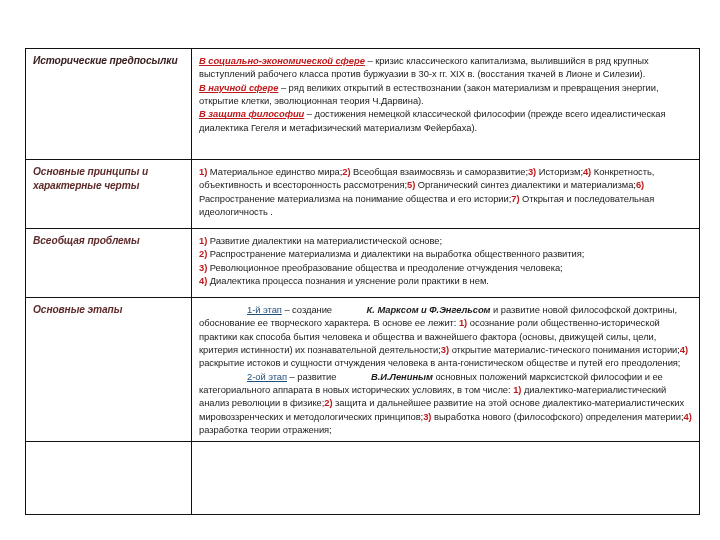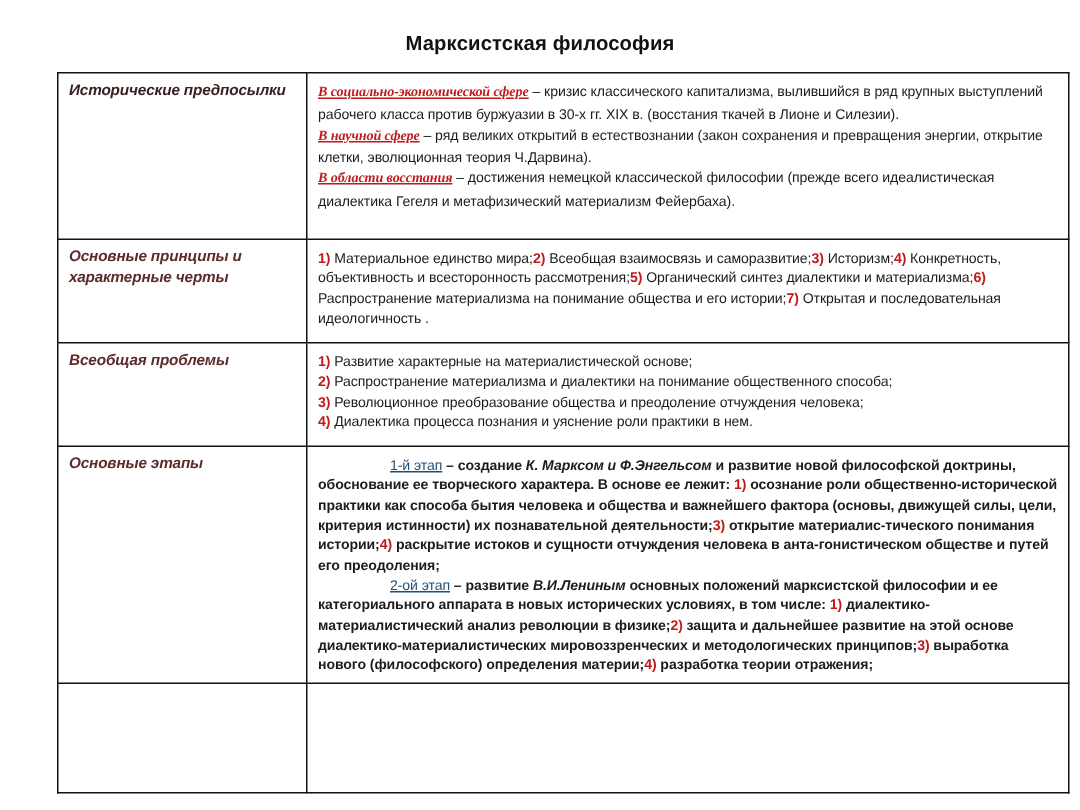--- a/index.html
+++ b/index.html
@@ -25,21 +25,21 @@
     font-size: 13.5px;
     font-weight: bold;
     color: #121212;
     letter-spacing: 0.1px;
     padding-top: 22px;
     padding-bottom: 4px;
     line-height: 1.1;
   }
   .table-wrap {
     position: absolute;
-    left: 38px;
+    left: 25px;
     top: 48px;
     width: 675px;
   }
   table.matrix {
     width: 675px;
     border-collapse: collapse;
     table-layout: fixed;
     border: 1.4px solid #111111;
   }
   table.matrix td {
@@ -71,84 +71,83 @@
   }
   .para {
     margin: 0 0 0 0;
     text-align: left;
   }
   .hdr-red {
     color: #c0191b;
     font-style: italic;
     font-weight: bold;
     text-decoration: underline;
-    font-family: Liberation Serif, serif;
   }
   .stage-link {
     color: #1f4e79;
     text-decoration: underline;
     font-weight: normal;
     margin-left: 48px;
   }
   .num {
     color: #c0191b;
     font-weight: bold;
   }
   .bi {
     font-weight: bold;
     font-style: italic;
+    margin-left: 32px;
   }
   .b {
-    font-weight: bold;
+    font-weight: normal;
   }
   tr.spacer-row td {
     height: 62px;
   }
   .r1 td { height: 100px; }
   .r2 td { height: 58px; }
   .r3 td { height: 58px; }
 </style>
 </head>
 <body>
 
 <div class="page">
 
-  <div class="page-title">Марксистская философия</div>
 
   <div class="table-wrap">
     <table class="matrix">
       <tbody>
 
         <tr class="r1">
           <td class="label-cell">
             <div class="row-label dark">Исторические предпосылки</div>
           </td>
           <td class="content-cell">
             <p class="para"><span class="hdr-red">В социально-экономической сфере</span><span> – кризис классического капитализма, вылившийся в ряд крупных выступлений рабочего класса против буржуазии в 30-х гг. XIX в. (восстания ткачей в Лионе и Силезии).</span></p>
-            <p class="para"><span class="hdr-red">В научной сфере</span><span> – ряд великих открытий в естествознании (закон сохранения и превращения энергии, открытие клетки, эволюционная теория Ч.Дарвина).</span></p>
-            <p class="para"><span class="hdr-red">В области восстания</span><span> – достижения немецкой классической философии (прежде всего идеалистическая диалектика Гегеля и метафизический материализм Фейербаха).</span></p>
+            <p class="para"><span class="hdr-red">В научной сфере</span><span> – ряд великих открытий в естествознании (закон материализм и превращения энергии, открытие клетки, эволюционная теория Ч.Дарвина).</span></p>
+            <p class="para"><span class="hdr-red">В защита философии</span><span> – достижения немецкой классической философии (прежде всего идеалистическая диалектика Гегеля и метафизический материализм Фейербаха).</span></p>
           </td>
         </tr>
 
         <tr class="r2">
           <td class="label-cell">
             <div class="row-label">Основные принципы и характерные черты</div>
           </td>
           <td class="content-cell">
             <p class="para"><span class="num">1)</span><span> Материальное единство мира;</span><span class="num">2)</span><span> Всеобщая взаимосвязь и саморазвитие;</span><span class="num">3)</span><span> Историзм;</span><span class="num">4)</span><span> Конкретность, объективность и всесторонность рассмотрения;</span><span class="num">5)</span><span> Органический синтез диалектики и материализма;</span><span class="num">6)</span><span> Распространение материализма на понимание общества и его истории;</span><span class="num">7)</span><span> Открытая и последовательная идеологичность .</span></p>
           </td>
         </tr>
 
         <tr class="r3">
           <td class="label-cell">
             <div class="row-label">Всеобщая проблемы</div>
           </td>
           <td class="content-cell">
-            <p class="para"><span class="num">1)</span><span> Развитие характерные на материалистической основе;</span></p>
-            <p class="para"><span class="num">2)</span><span> Распространение материализма и диалектики на понимание общественного способа;</span></p>
+            <p class="para"><span class="num">1)</span><span> Развитие диалектики на материалистической основе;</span></p>
+            <p class="para"><span class="num">2)</span><span> Распространение материализма и диалектики на выработка общественного развития;</span></p>
             <p class="para"><span class="num">3)</span><span> Революционное преобразование общества и преодоление отчуждения человека;</span></p>
             <p class="para"><span class="num">4)</span><span> Диалектика процесса познания и уяснение роли практики в нем.</span></p>
           </td>
         </tr>
 
         <tr>
           <td class="label-cell">
             <div class="row-label">Основные этапы</div>
           </td>
           <td class="content-cell">

